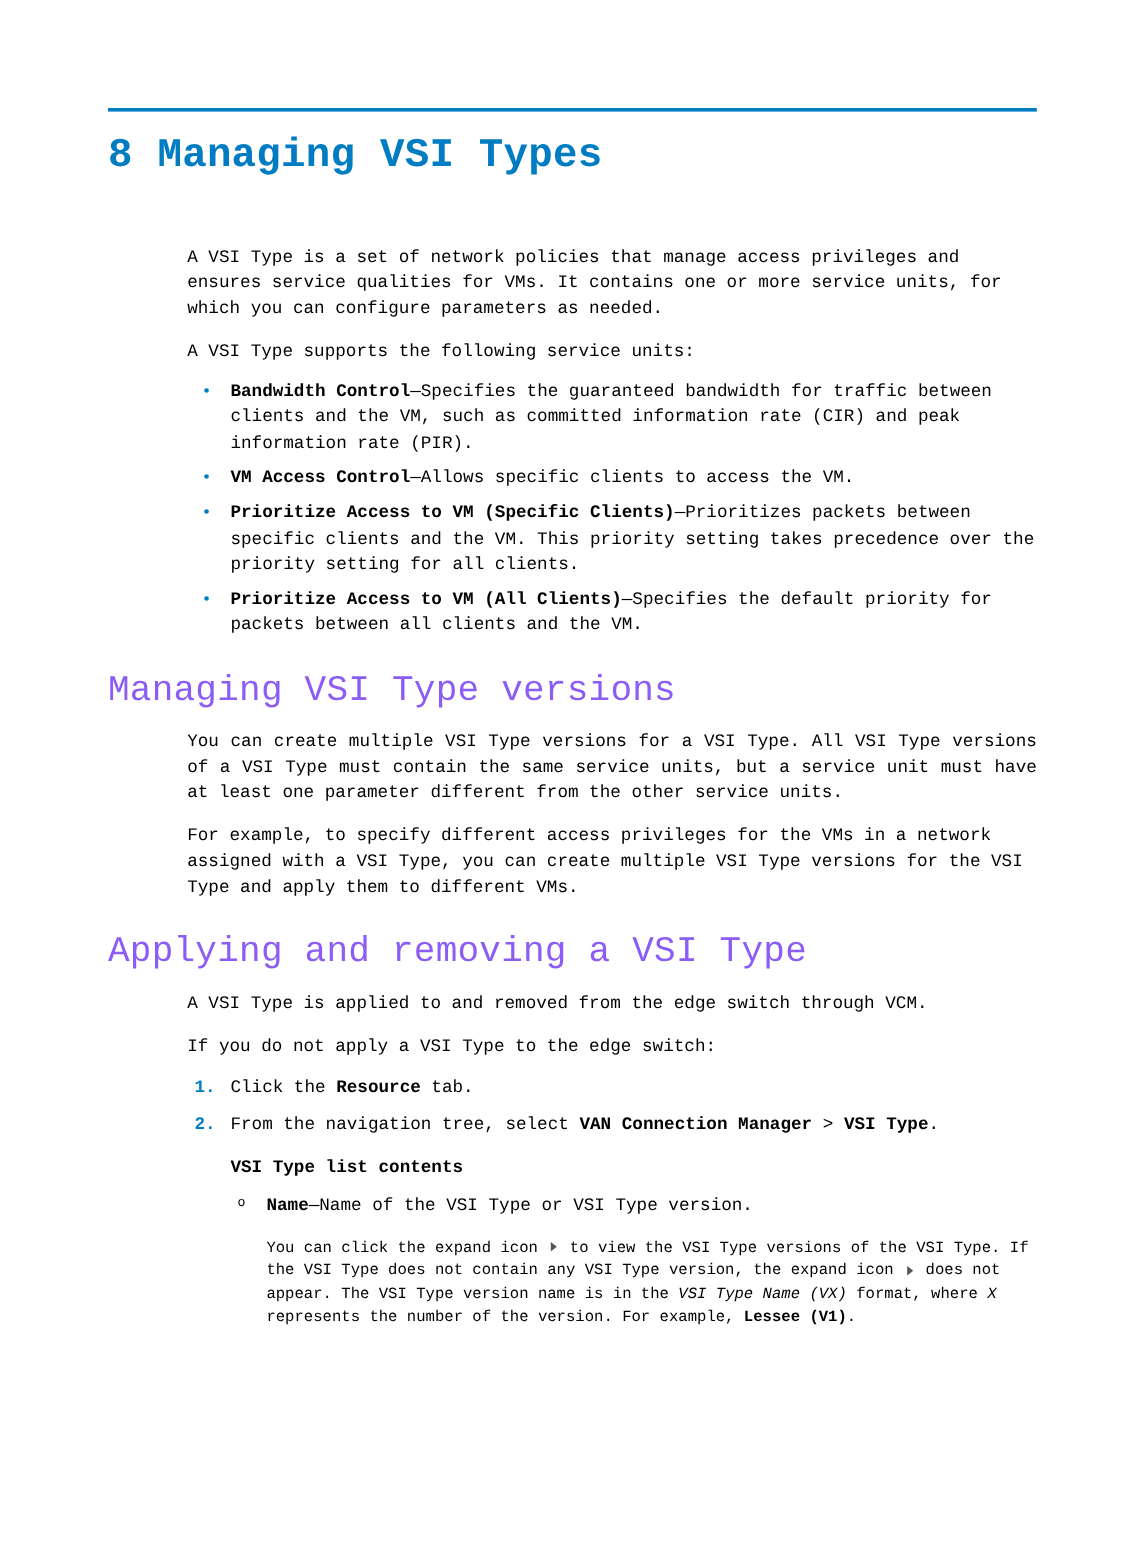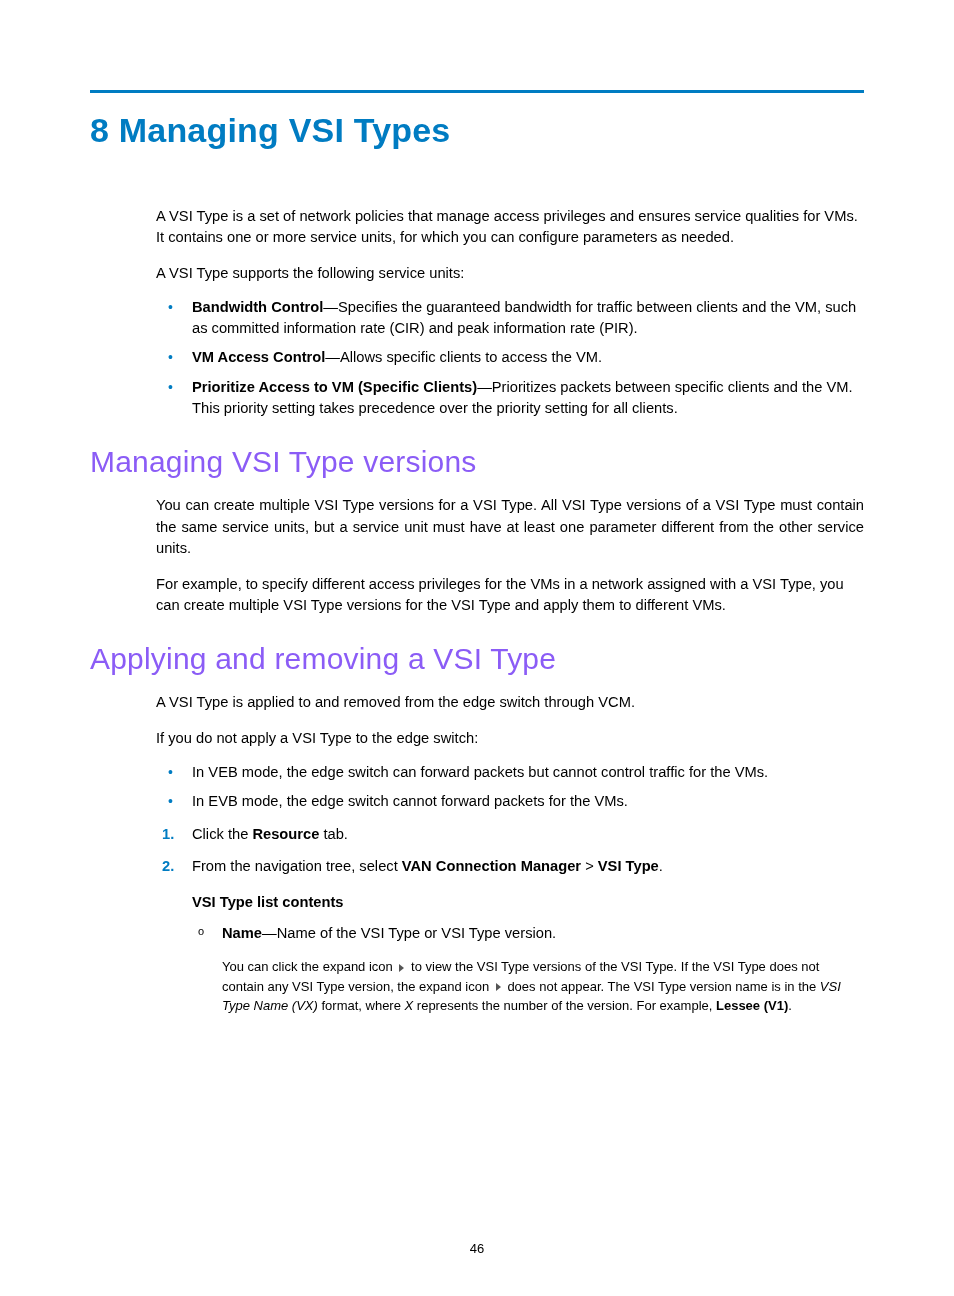--- a/index.html
+++ b/index.html
@@ -13,20 +13,21 @@
     height: 1296px;
     position: relative;
     box-sizing: border-box;
   }
   .page {
     padding: 90px 90px 62px 90px;
     box-sizing: border-box;
     width: 100%;
     height: 100%;
     position: relative;
+    font-family: Liberation Mono, monospace;
   }
   .top-rule {
     border-top: 3px solid #007cc2;
     margin-bottom: 18px;
   }
   h1.chapter-title {
     color: #007cc2;
     font-size: 34px;
     font-weight: bold;
     margin: 0 0 56px 0;
@@ -154,40 +155,36 @@
   <div class="top-rule"></div>
   <h1 class="chapter-title">8 Managing VSI Types</h1>
 
   <p class="body-text">A VSI Type is a set of network policies that manage access privileges and ensures service qualities for VMs. It contains one or more service units, for which you can configure parameters as needed.</p>
   <p class="body-text">A VSI Type supports the following service units:</p>
 
   <ul class="bullets">
     <li><b>Bandwidth Control</b><span>—Specifies the guaranteed bandwidth for traffic between clients and the VM, such as committed information rate (CIR) and peak information rate (PIR).</span></li>
     <li><b>VM Access Control</b><span>—Allows specific clients to access the VM.</span></li>
     <li><b>Prioritize Access to VM (Specific Clients)</b><span>—Prioritizes packets between specific clients and the VM. This priority setting takes precedence over the priority setting for all clients.</span></li>
+    <li><b>Prioritize Access to VM (All Clients)</b><span>—Specifies the default priority for packets between all clients and the VM.</span></li>
   </ul>
 
   <h2 class="section-title">Managing VSI Type versions</h2>
   <p class="body-text justify">You can create multiple VSI Type versions for a VSI Type. All VSI Type versions of a VSI Type must contain the same service units, but a service unit must have at least one parameter different from the other service units.</p>
   <p class="body-text">For example, to specify different access privileges for the VMs in a network assigned with a VSI Type, you can create multiple VSI Type versions for the VSI Type and apply them to different VMs.</p>
 
   <h2 class="section-title">Applying and removing a VSI Type</h2>
   <p class="body-text">A VSI Type is applied to and removed from the edge switch through VCM.</p>
   <p class="body-text">If you do not apply a VSI Type to the edge switch:</p>
-  <ul class="bullets">
-    <li>In VEB mode, the edge switch can forward packets but cannot control traffic for the VMs.</li>
-    <li>In EVB mode, the edge switch cannot forward packets for the VMs.</li>
-  </ul>
 
   <ol class="steps">
     <li><span>Click the </span><b>Resource</b><span> tab.</span></li>
     <li><span>From the navigation tree, select </span><b>VAN Connection Manager</b><span> &gt; </span><b>VSI Type</b><span>.</span></li>
   </ol>
   <p class="sub-indent bold">VSI Type list contents</p>
   <ul class="circles">
     <li><b>Name</b><span>—Name of the VSI Type or VSI Type version.</span></li>
   </ul>
   <p class="circle-sub">
     <span>You can click the expand icon </span><span class="expand-icon"></span><span> to view the VSI Type versions of the VSI Type. If the VSI Type does not contain any VSI Type version, the expand icon </span><span class="expand-icon"></span><span> does not appear. The VSI Type version name is in the </span><i>VSI Type Name (VX)</i><span> format, where </span><i>X</i><span> represents the number of the version. For example, </span><b>Lessee (V1)</b><span>.</span>
   </p>
 
-  <div class="page-number">46</div>
 </div>
 
 </body></html>

